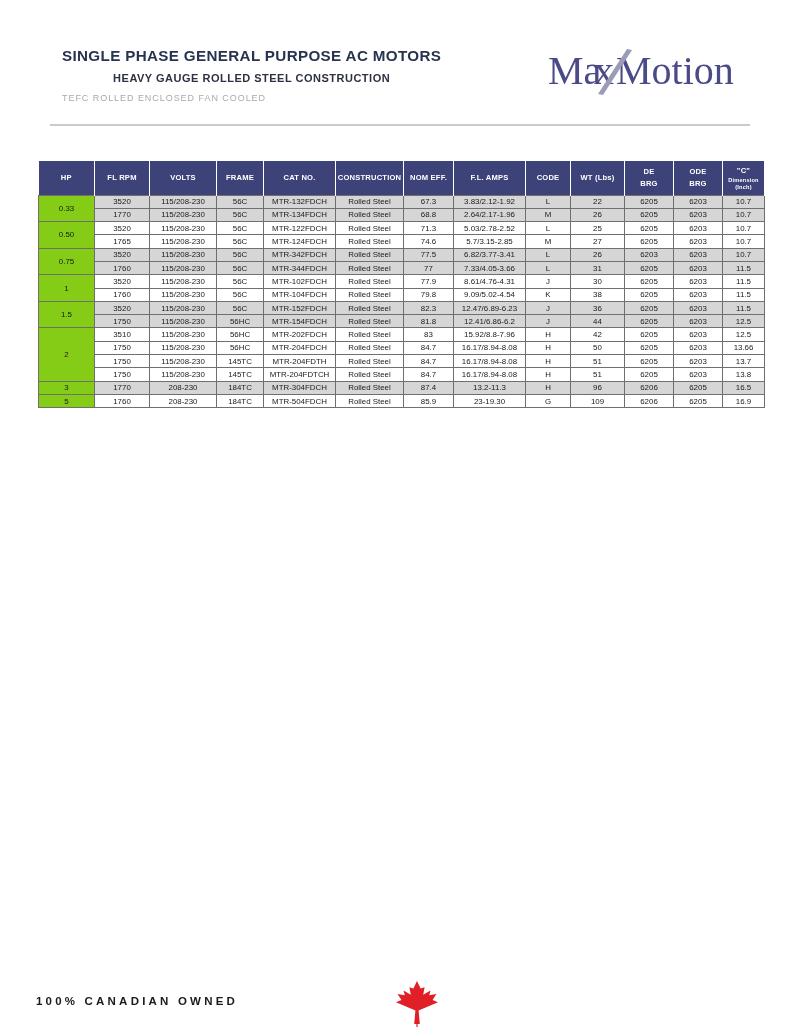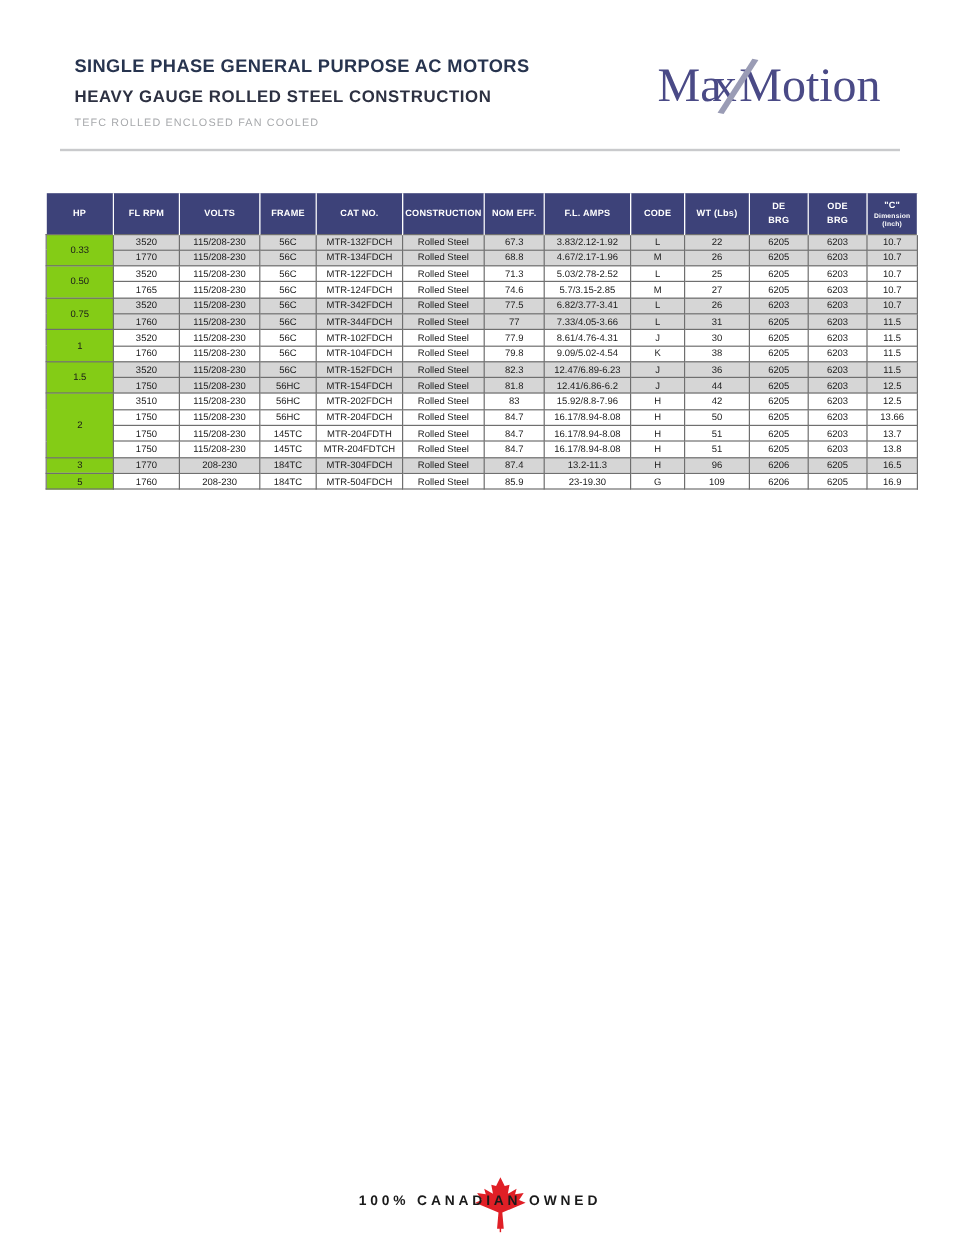--- a/index.html
+++ b/index.html
@@ -12,22 +12,22 @@
   .page { position:relative; width:796px; height:1035px; overflow:hidden; }
 
   
   .header { position:absolute; left:0; top:0; width:800px; height:130px; }
   .titles { position:absolute; left:62px; top:46px; }
   .title-main {
     font-size:15.2px; font-weight:bold; letter-spacing:0.35px;
     color:#27344f; line-height:1.25;
   }
   .title-sub {
-    font-size:14px; font-weight:bold; letter-spacing:0.5px;
-    color:#2d3142; margin-top:7px;
+    font-size:11px; font-weight:bold; letter-spacing:0.5px;
+    color:#2d3142; margin-top:7px;text-align:center;
   }
   .title-sub2 {
     font-size:9px; font-weight:normal; letter-spacing:0.95px;
     color:#a7a9ac; margin-top:9px;
   }
   .hrule {
     position:absolute; left:50px; top:124px; width:700px; height:2px;
     background:#c9cacc;
   }
 
@@ -84,21 +84,21 @@
   col.c-code    { width:45px; }
   col.c-wt      { width:54px; }
   col.c-de      { width:49px; }
   col.c-ode     { width:49px; }
   col.c-dim     { width:42px; }
 
   
   .footer { position:absolute; left:0; bottom:0; width:800px; height:90px; }
   .canadian {
     position:absolute; left:0; right:0; bottom:28px;
-    display:flex; align-items:center; justify-content:center; gap:0;
+    display:flex; align-items:center; justify-content:flex-start; gap:0;padding-left:36px;
   }
   .can-text {
     font-size:11.5px; font-weight:bold; letter-spacing:3.2px;
     color:#1a1a1a; position:relative; z-index:1;
   }
   .maple {
     position:absolute; left:50%; top:-16px;
     transform:translateX(-6px); z-index:0;
   }
   .logo-mep { position:absolute; right:52px; bottom:18px; }
@@ -193,21 +193,21 @@
             <td class="shade">6203</td>
             <td class="shade">10.7</td>
           </tr>
           <tr>
             <td class="shade">1770</td>
             <td class="shade">115/208-230</td>
             <td class="shade">56C</td>
             <td class="shade">MTR-134FDCH</td>
             <td class="shade">Rolled Steel</td>
             <td class="shade">68.8</td>
-            <td class="shade">4.67/2.17-1.96</td>
+            <td class="shade">2.64/2.17-1.96</td>
             <td class="shade">M</td>
             <td class="shade">26</td>
             <td class="shade">6205</td>
             <td class="shade">6203</td>
             <td class="shade">10.7</td>
           </tr>
           <tr>
             <td class="hp-cell" rowspan="2">0.50</td>
             <td class="plain">3520</td>
             <td class="plain">115/208-230</td>

